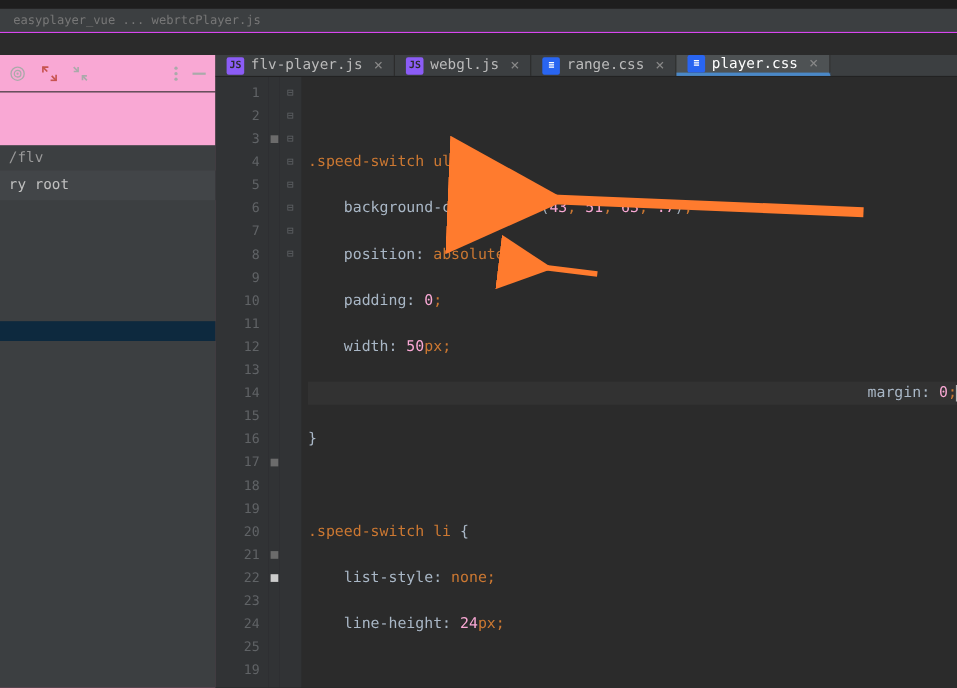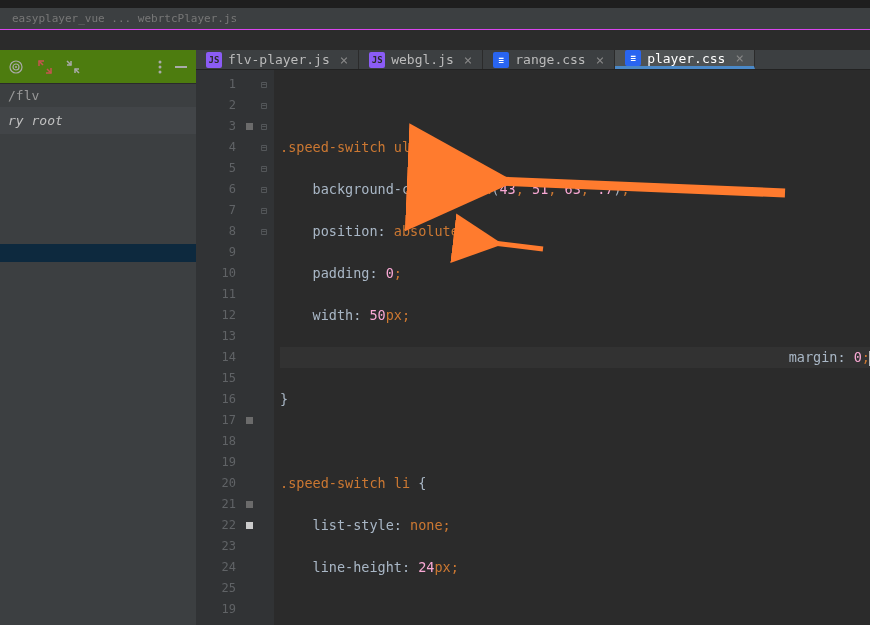--- a/index.html
+++ b/index.html
@@ -1,26 +1,26 @@
 <!DOCTYPE html>
 <html><head>
 <meta charset="utf-8">
 <style>
   * { margin:0; padding:0; box-sizing:border-box; }
   body { background:#2b2b2b; font-family:Menlo,Consolas,monospace; font-size:13px; color:#a9b7c6; width:870px; height:625px; overflow:hidden; position:relative; }
   .top-strip { height:8px; background:#1e1e1e; }
   .path-bar { height:22px; background:#3c3f41; display:flex; align-items:center; padding:0 12px; color:#777; font-size:11px; border-bottom:1px solid #d946ef; }
   .spacer { height:20px; background:#2b2b2b; }
   .main { display:flex; height:575px; }
-  .left-col { width:196px; background:#4d7c0f; display:flex; flex-direction:column; }
+  .left-col { width:196px; background:#f9a8d4; display:flex; flex-direction:column;gap:48px; }
   .left-toolbar { height:34px; display:flex; align-items:center; padding:0 8px; gap:14px; border-bottom:1px solid #2b2b2b; }
   .icon { display:inline-flex; align-items:center; justify-content:center; color:#aaa; }
   .tree { flex:1; background:#3c3f41; color:#999; font-size:13px; }
   .tree-row { padding:4px 8px; }
-  .tree-scratch { padding:6px 8px; background:#424548; color:#c0c0c0; font-style:italic; font-size:13px; }
+  .tree-scratch { padding:6px 8px; background:#424548; color:#c0c0c0; font-size:13px; }
   .tree-selected { background:#0d293e; height:18px; margin-top:110px; }
   .right-col { flex:1; display:flex; flex-direction:column; background:#2b2b2b; }
   .tabs { height:34px; display:flex; align-items:stretch; background:#3c3f41; border-bottom:1px solid #222; }
   .tab { display:flex; align-items:center; padding:0 10px; gap:6px; color:#bbb; font-size:13px; cursor:pointer; border-right:1px solid #2b2b2b; }
   .tab.active { border-bottom:3px solid #4a88c7; background:#4e5254; color:#fff; }
   .tab-close { color:#888; font-size:14px; margin-left:4px; }
   .js-badge { width:16px; height:16px; background:#8b5cf6; color:#2b2b2b; font-size:9px; font-weight:bold; display:flex; align-items:center; justify-content:center; border-radius:2px; }
   .css-badge { width:16px; height:16px; background:#2965f1; color:#fff; font-size:9px; font-weight:bold; display:flex; align-items:center; justify-content:center; border-radius:2px; }
   .editor-wrap { flex:1; display:flex; position:relative; }
   .gutter { width:48px; background:#313335; text-align:right; padding:4px 8px 0 0; color:#606366; font-size:12px; line-height:21px; }

